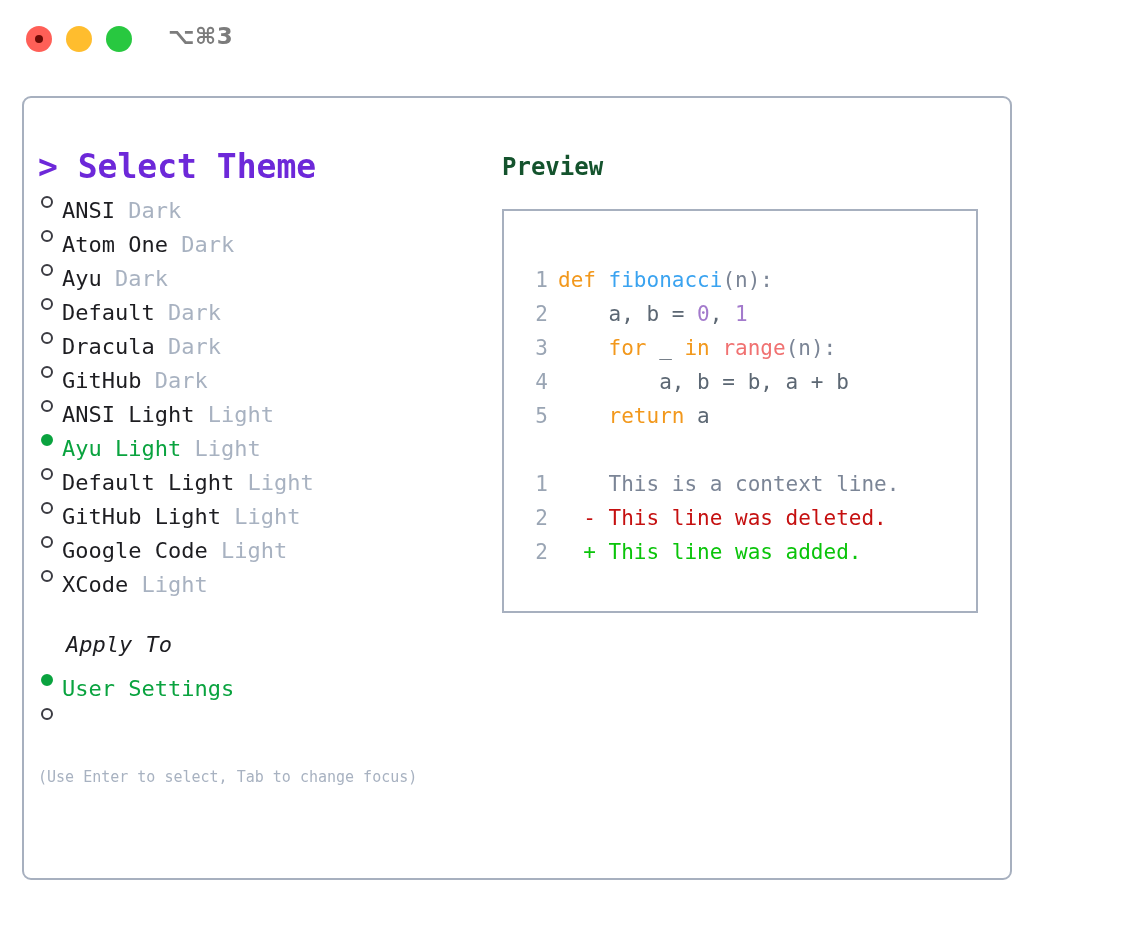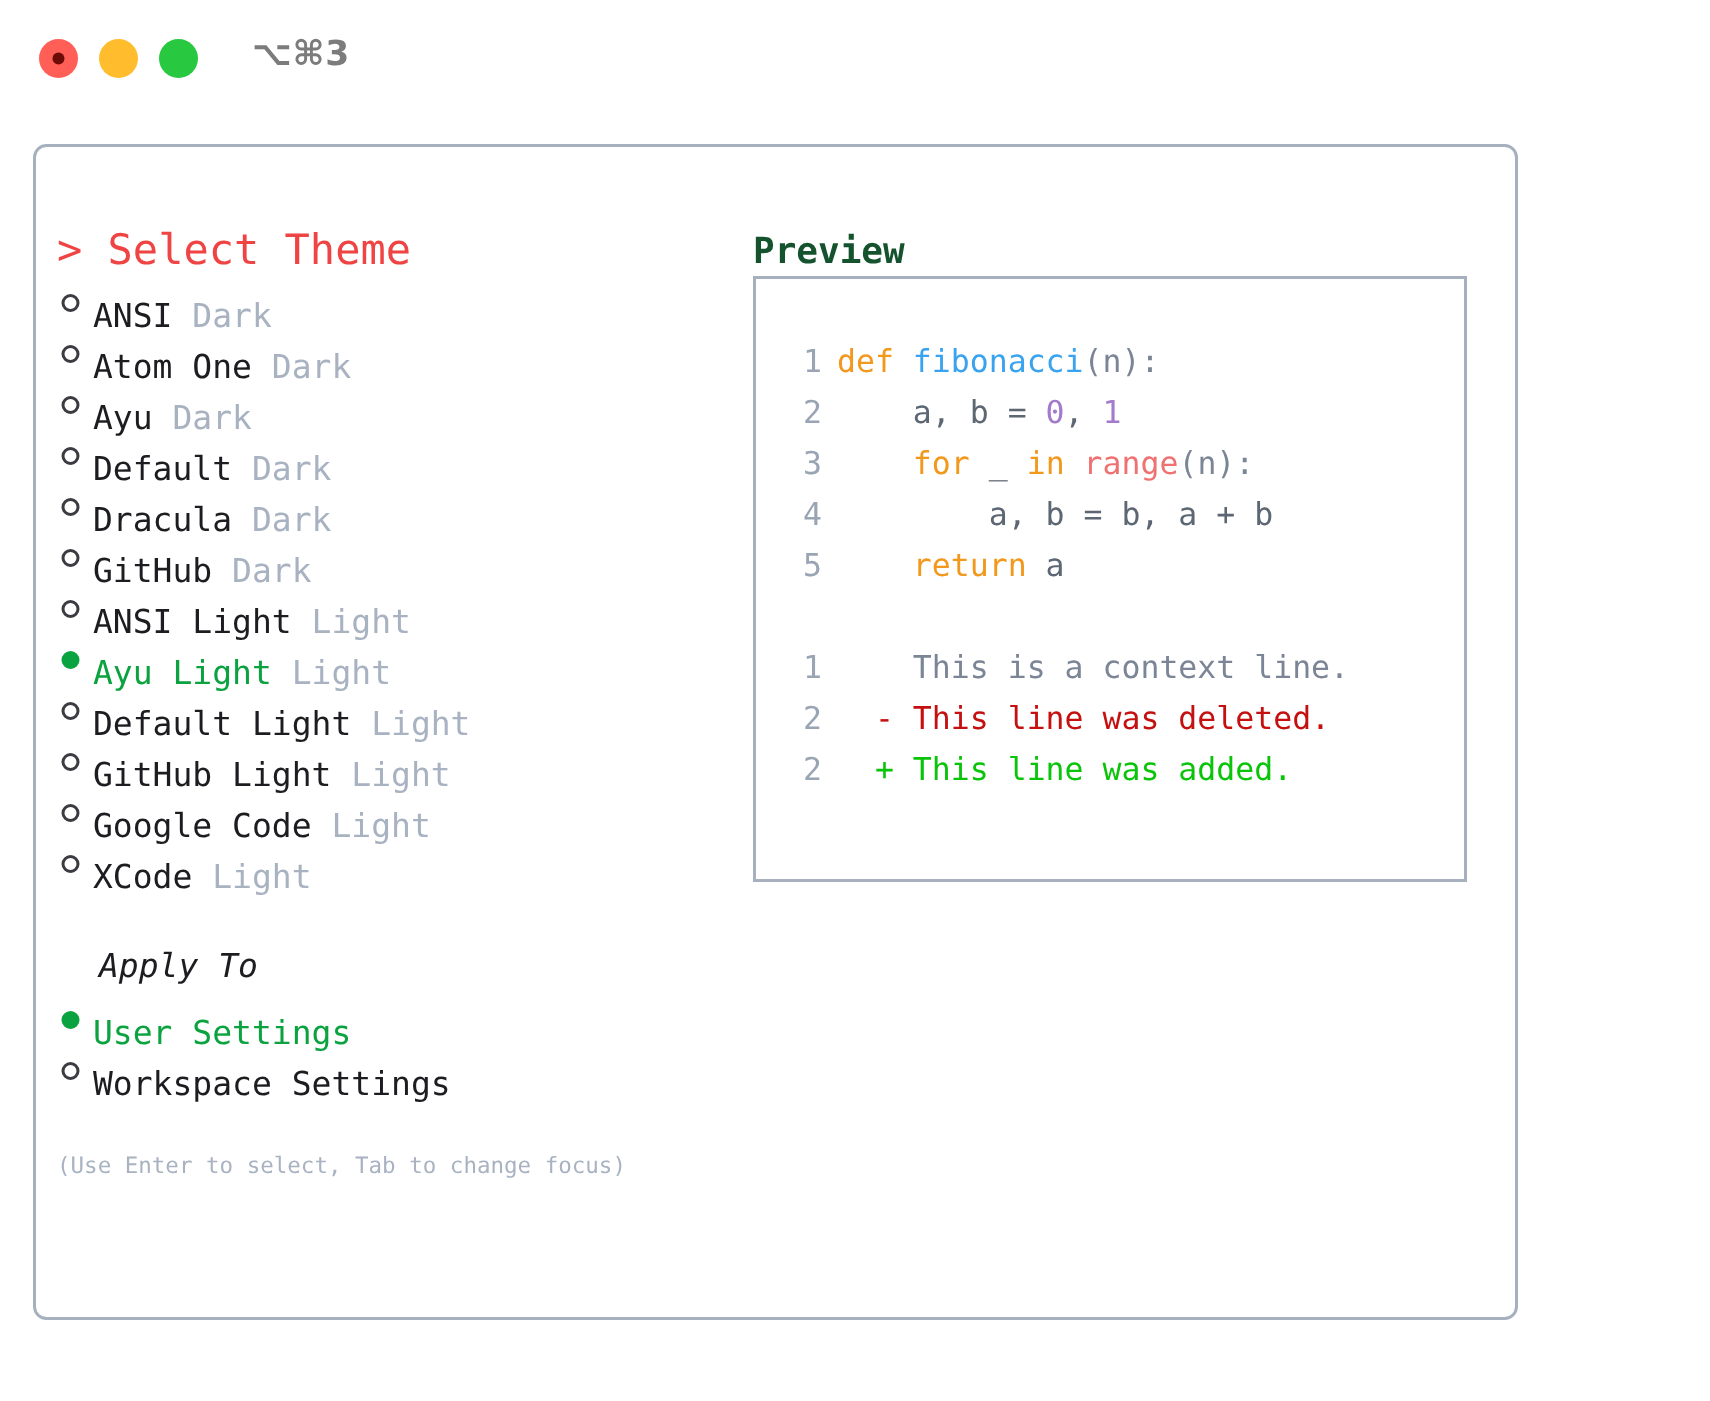--- a/index.html
+++ b/index.html
@@ -82,23 +82,23 @@
 
   
   #left-col {
     position: absolute;
     left: 14px;
     top: 52px;
     width: 450px;
   }
 
   .section-title {
-    font-size: 28px;
-    font-weight: normal;
-    color: #ef4444;
+    font-size: 33px;
+    font-weight: bold;
+    color: #6d28d9;
     line-height: 34px;
     white-space: pre;
   }
 
   .opt-row {
     display: flex;
     align-items: baseline;
     height: 34px;
     line-height: 34px;
     font-size: 22px;
@@ -161,26 +161,27 @@
   }
 
   #preview-title {
     font-size: 24px;
     font-weight: bold;
     color: #14532d;
     line-height: 34px;
   }
 
   #preview-box {
+    margin-top: 25px;
     width: 476px;
     height: 404px;
     border: 2px solid #a7b0bf;
     box-sizing: border-box;
     background: #ffffff;
-    padding: 38px 0 0 18px;
+    padding: 52px 0 0 18px;
   }
 
   .code-line {
     font-size: 21px;
     line-height: 34px;
     white-space: pre;
   }
   .ln {
     display: inline-block;
     width: 26px;
@@ -232,21 +233,21 @@
           <div class="opt-row"><span class="marker off"><span class="dot"></span></span><span class="opt-name">Google Code</span><span class="opt-variant"> Light</span></div>
           <div class="opt-row"><span class="marker off"><span class="dot"></span></span><span class="opt-name">XCode</span><span class="opt-variant"> Light</span></div>
         </div>
 
       <div class="group-gap"></div>
 
       <div class="group-label">Apply To</div>
 
       <div id="apply-list">
           <div class="opt-row selected"><span class="marker on"><span class="dot"></span></span><span class="opt-name">User Settings</span></div>
-          <div class="opt-row"><span class="marker off"><span class="dot"></span></span><span class="opt-name">Workspace Settings</span></div>
+          <div class="opt-row"><span class="marker off"><span class="dot"></span></span></div>
         </div>
 
       <div id="hint">(Use Enter to select, Tab to change focus)</div>
     </div>
 
     <div id="right-col">
       <div id="preview-title">Preview</div>
       <div id="preview-box">
         <div id="code-block">
             <div class="code-line"><span class="ln">1</span><span class="tok-kw">def </span><span class="tok-fn">fibonacci</span><span class="tok-punc">(n):</span></div>

